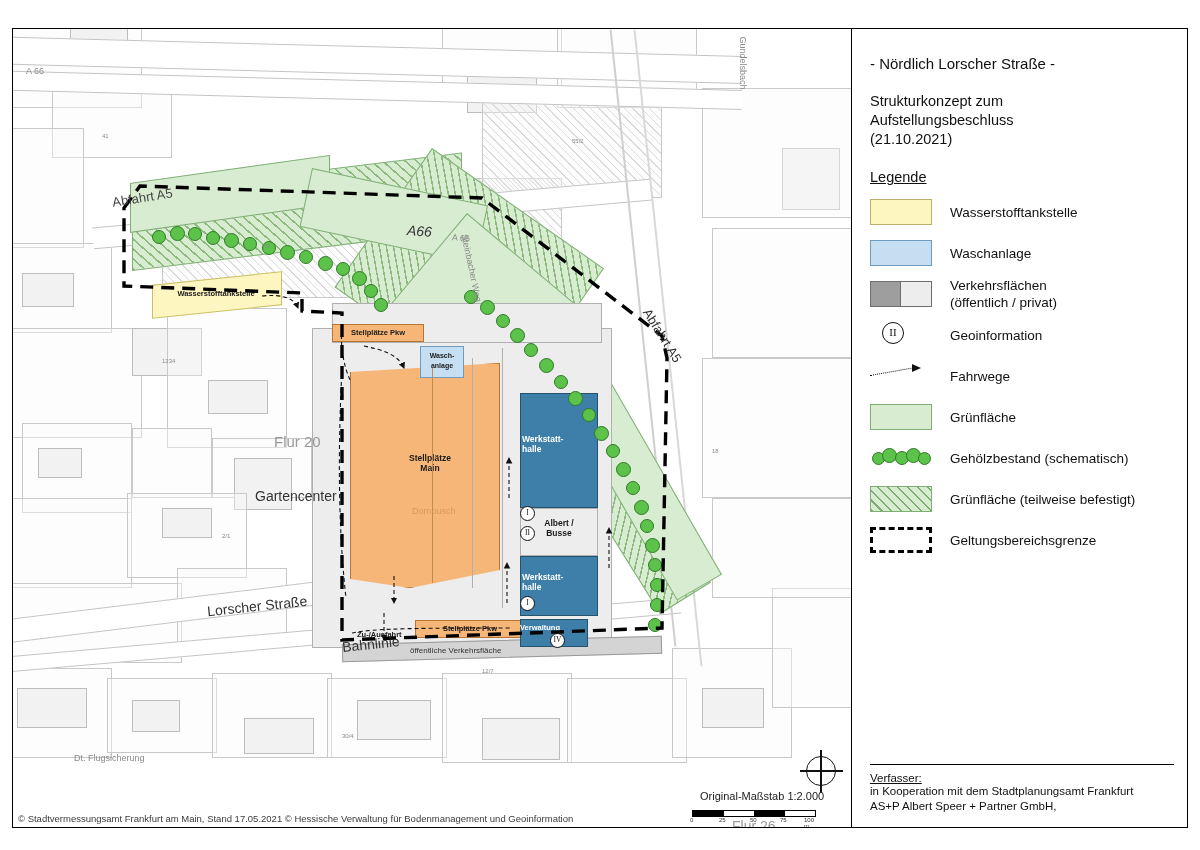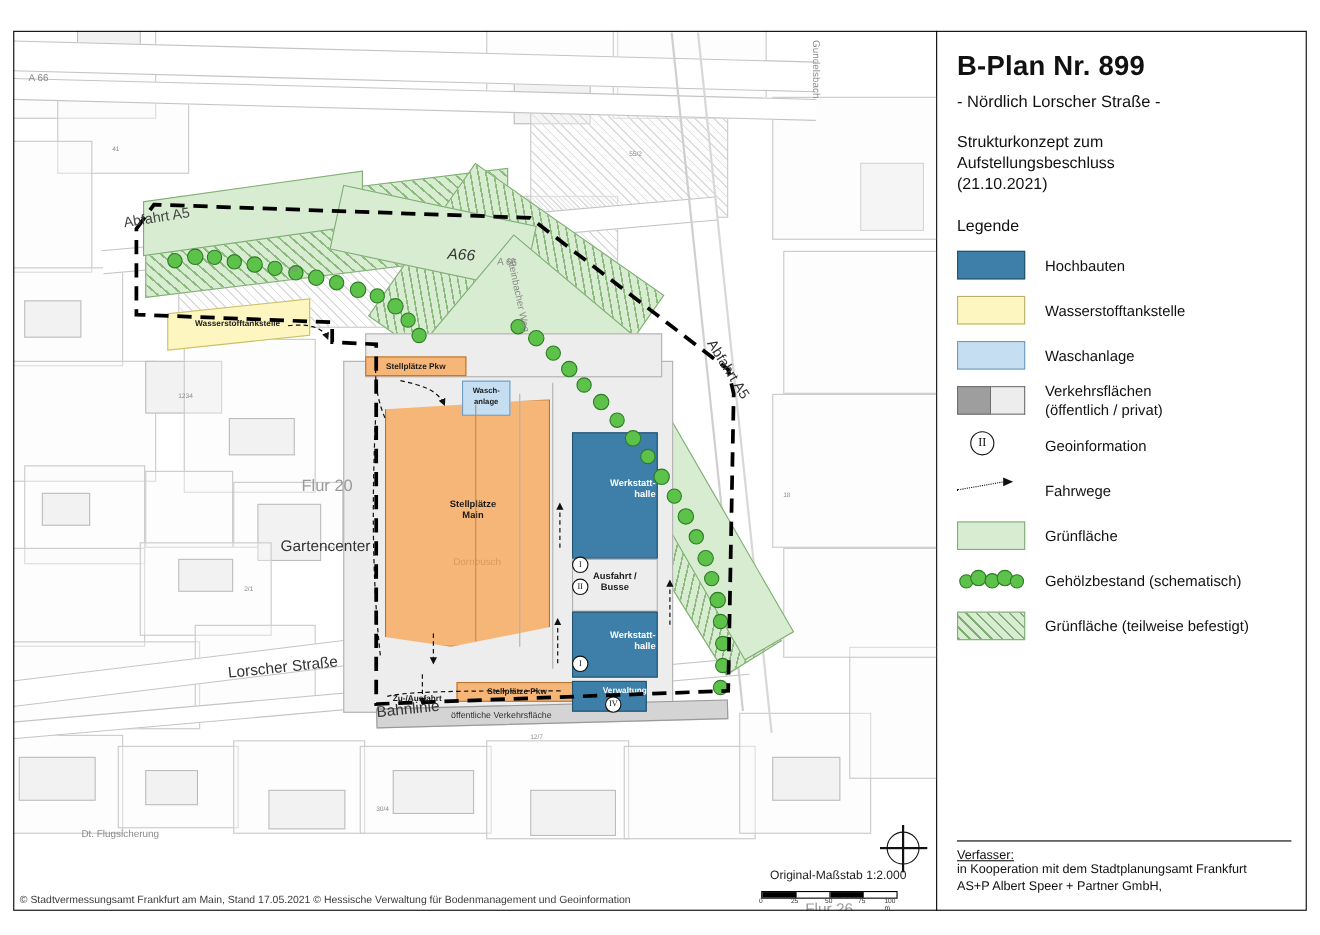--- a/index.html
+++ b/index.html
@@ -116,21 +116,21 @@
   }
   .area-wash {
     background: #c5def2;
     border: 1px solid #6d9cc0;
   }
   .lbl-white {
     position: absolute;
     color: #ffffff;
     font-size: 8.5px;
     font-weight: bold;
-    text-align: right;
+    text-align: left;
     line-height: 10px;
   }
   .lbl-dark {
     position: absolute;
     color: #1a1a1a;
     font-size: 8.5px;
     font-weight: bold;
     text-align: center;
     line-height: 10px;
   }
@@ -211,20 +211,21 @@
   #doctype {
     font-size: 14.5px;
     color: #111;
     margin-top: 20px;
     line-height: 19px;
   }
   #legend-head {
     font-size: 14.5px;
     color: #111;
     margin-top: 20px;
+    text-decoration: underline;
     font-weight: normal;
   }
   .legend-list { margin-top: 10px; }
   .legend-row {
     display: flex;
     align-items: center;
     min-height: 34px;
     margin-bottom: 7px;
   }
   .legend-sym {
@@ -395,21 +396,21 @@
       </div>
 
       <div class="area area-blue" style="left:508px;top:365px;width:78px;height:115px;"></div>
       <div class="lbl-white" style="left:510px;top:406px;width:74px;">
         <span>Werkstatt-</span><br>
         <span>halle</span>
       </div>
 
       <div class="area area-greylight" style="left:508px;top:480px;width:78px;height:48px;"></div>
       <div class="lbl-dark" style="left:510px;top:490px;width:74px;">
-        <span>Ausfahrt /</span><br>
+        <span>Albert /</span><br>
         <span>Busse</span>
       </div>
 
       <div class="area area-blue" style="left:508px;top:528px;width:78px;height:60px;"></div>
       <div class="lbl-white" style="left:510px;top:544px;width:74px;">
         <span>Werkstatt-</span><br>
         <span>halle</span>
       </div>
 
       <div class="area area-blue" style="left:508px;top:591px;width:68px;height:28px;"></div>
@@ -524,37 +525,30 @@
           <i style="left:88px;">75</i>
           <i style="left:112px;">100 m</i>
         </div>
       </div>
 
       <div class="copyline">© Stadtvermessungsamt Frankfurt am Main, Stand 17.05.2021 © Hessische Verwaltung für Bodenmanagement und Geoinformation</div>
     </div>
   </div>
 
   <div id="legend-panel">
-    <div id="title">B-Plan Nr. 899</div>
     <div id="subtitle">- Nördlich Lorscher Straße -</div>
     <div id="doctype">
       <span>Strukturkonzept zum</span><br>
       <span>Aufstellungsbeschluss</span><br>
       <span>(21.10.2021)</span>
     </div>
     <div id="legend-head">Legende</div>
 
     <div class="legend-list">
 
-      <div class="legend-row">
-        <div class="legend-sym">
-            <div class="sym-fill sym-hoch"></div>
-          </div>
-        <div class="legend-label">Hochbauten</div>
-      </div>
 
 
       <div class="legend-row">
         <div class="legend-sym">
             <div class="sym-fill sym-h2"></div>
           </div>
         <div class="legend-label">Wasserstofftankstelle</div>
       </div>
 
       <div class="legend-row">
@@ -614,20 +608,26 @@
         <div class="legend-label">Gehölzbestand (schematisch)</div>
       </div>
 
       <div class="legend-row">
         <div class="legend-sym">
             <div class="sym-fill sym-gruen-h"></div>
           </div>
         <div class="legend-label">Grünfläche (teilweise befestigt)</div>
       </div>
 
+      <div class="legend-row">
+        <div class="legend-sym">
+          <div class="sym-fill sym-geltung"></div>
+        </div>
+        <div class="legend-label">Geltungsbereichsgrenze</div>
+      </div>
 
     </div>
 
     <div id="verfasser">
       <div class="vh">Verfasser:</div>
       <div class="vl">in Kooperation mit dem Stadtplanungsamt Frankfurt</div>
       <div class="vl">AS+P Albert Speer + Partner GmbH,</div>
     </div>
   </div>
 

